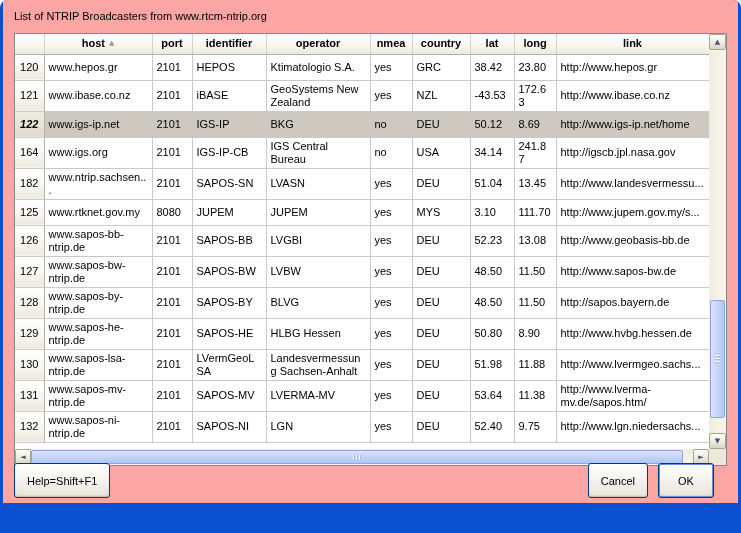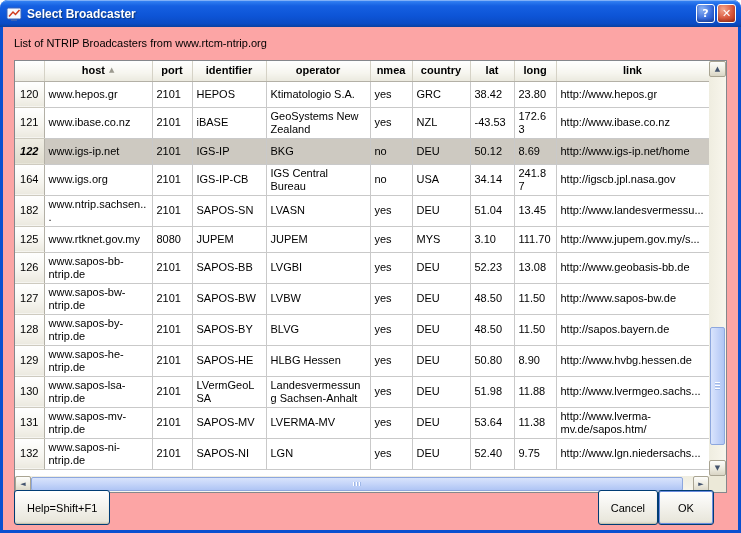--- a/index.html
+++ b/index.html
@@ -128,50 +128,36 @@
     content: ""; position: absolute; top: 4px; bottom: 4px; left: 50%; margin-left: -4px; width: 8px;
     background: repeating-linear-gradient(90deg,#FFFFFF 0 1px,#9FB8E8 1px 2px,rgba(0,0,0,0) 2px 3px);
   }
   .scroll-corner { flex: 1 1 auto; background: #ECE9D8; }
 
   
   .button-row {
     position: absolute; left: 11px; right: 24px; top: 469px; height: 23px;
     display: flex; justify-content: space-between; align-items: center;
   }
-  .right-buttons { display: flex; }
+  .right-buttons { display: flex; gap: 10px; }
   .xp-btn {
     font-family: "Liberation Sans", sans-serif; font-size: 11px; color: #000;
     height: 35px; min-width: 56px; padding: 2px 12px;
     background: linear-gradient(180deg,#FFFFFF 0%,#F4F3EE 45%,#E9E7DC 90%,#DCD9CB 100%);
     border: 1px solid #003C74; border-radius: 3px;
     box-shadow: inset 0 -1px 1px rgba(150,140,110,.35);
     cursor: default;
   }
   .xp-btn.default { box-shadow: inset 0 0 0 1px #6A8CDE, inset 0 -1px 1px rgba(150,140,110,.35); }
 </style>
 </head>
 <body>
 
 <div class="window">
 
-  <div class="titlebar">
-    <span class="app-icon">
-      <svg width="16" height="16" viewBox="0 0 16 16">
-        <rect x="1" y="2" width="14" height="11" rx="1.5" fill="#F6F9FF" stroke="#3A62B8"></rect>
-        <path d="M3 10.5 L7 6 L9.5 8.5 L13.5 4" stroke="#D03A1E" fill="none" stroke-width="1.5"></path>
-        <rect x="5" y="13" width="6" height="2" fill="#3A62B8"></rect>
-      </svg>
-    </span>
-    <span class="title-text">Select Broadcaster</span>
-    <span class="tb-buttons">
-      <span class="tb-btn help">?</span>
-      <span class="tb-btn close">✕</span>
-    </span>
-  </div>
 
   <div class="window-body">
 
     <div class="info-label">List of NTRIP Broadcasters from www.rtcm-ntrip.org</div>
 
     <div class="table-frame">
       <div class="grid-area">
         <div class="table-wrap">
           <table class="grid">
             <colgroup>

